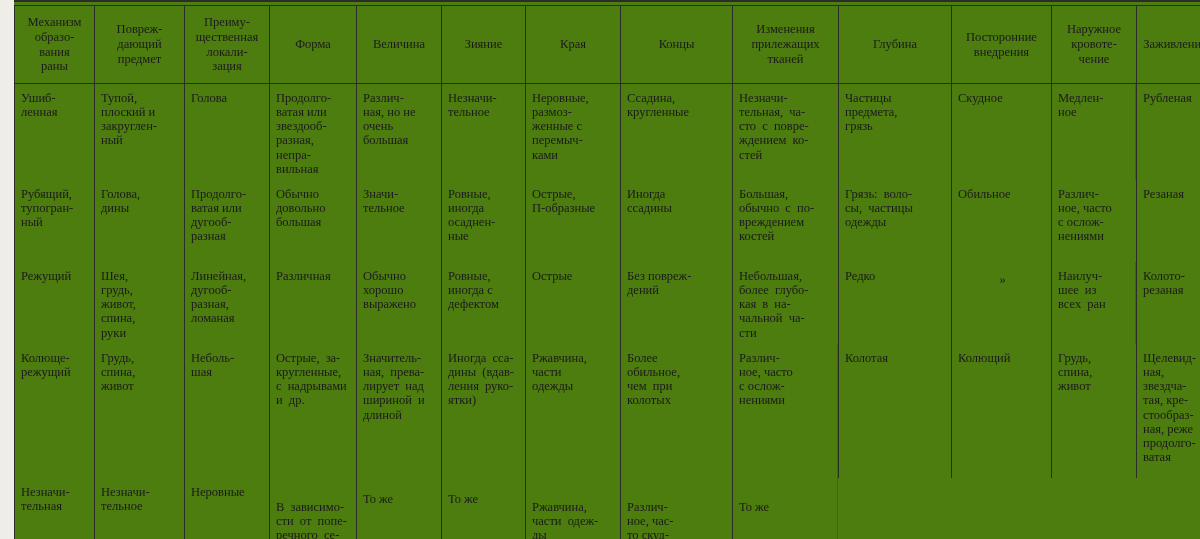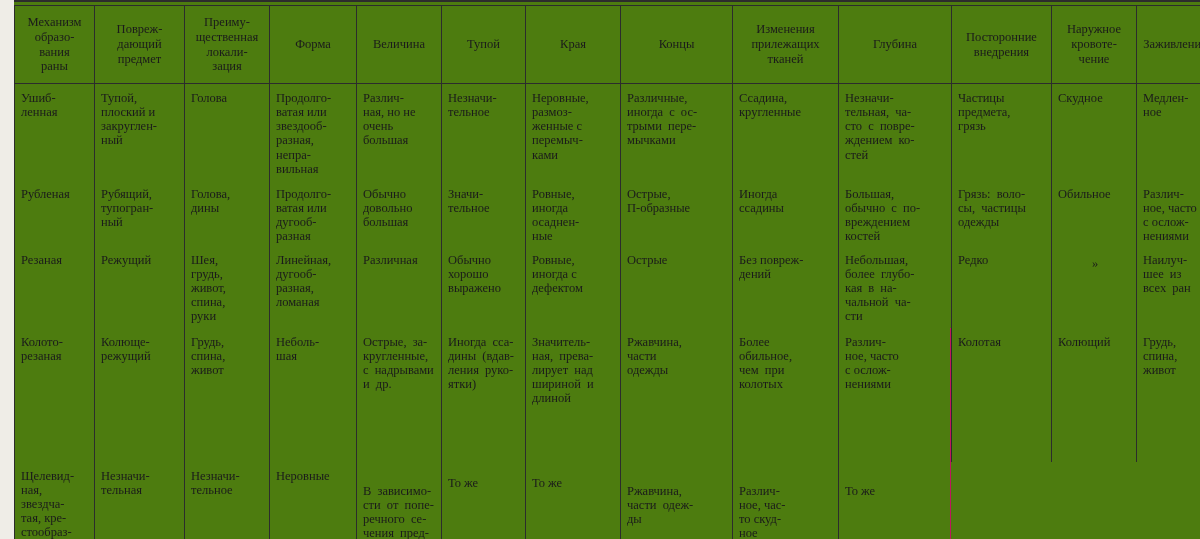--- a/index.html
+++ b/index.html
@@ -61,21 +61,21 @@
 раны</div>
     <div class="h">Повреж-
 дающий
 предмет</div>
     <div class="h">Преиму-
 щественная
 локали-
 зация</div>
     <div class="h">Форма</div>
     <div class="h">Величина</div>
-    <div class="h">Тупой</div>
+    <div class="h">Зияние</div>
     <div class="h">Края</div>
     <div class="h">Концы</div>
     <div class="h">Изменения
 прилежащих
 тканей</div>
     <div class="h">Глубина</div>
     <div class="h">Посторонние
 внедрения</div>
     <div class="h">Наружное
 кровоте-
@@ -99,24 +99,20 @@
 ная, но не
 очень
 большая</div>
     <div class="c r1">Незначи-
 тельное</div>
     <div class="c r1">Неровные,
 размоз-
 женные с
 перемыч-
 ками</div>
-    <div class="c r1 j">Различные,
-иногда с ос-
-трыми пере-
-мычками</div>
     <div class="c r1">Ссадина,
 кругленные</div>
     <div class="c r1 j">Незначи-
 тельная, ча-
 сто с повре-
 ждением ко-
 стей</div>
     <div class="c r1">Частицы
 предмета,
 грязь</div>
@@ -198,29 +194,29 @@
 режущий</div>
     <div class="c r4">Грудь,
 спина,
 живот</div>
     <div class="c r4">Неболь-
 шая</div>
     <div class="c r4 j">Острые, за-
 кругленные,
 с надрывами
 и др.</div>
-    <div class="c r4 j">Иногда сса-
-дины (вдав-
-ления руко-
-ятки)</div>
     <div class="c r4 j">Значитель-
 ная, прева-
 лирует над
 шириной и
 длиной</div>
+    <div class="c r4 j">Иногда сса-
+дины (вдав-
+ления руко-
+ятки)</div>
     <div class="c r4">Ржавчина,
 части
 одежды</div>
     <div class="c r4 j">Более
 обильное,
 чем при
 колотых</div>
     <div class="c r4 last">Различ-
 ное, часто
 с ослож-

